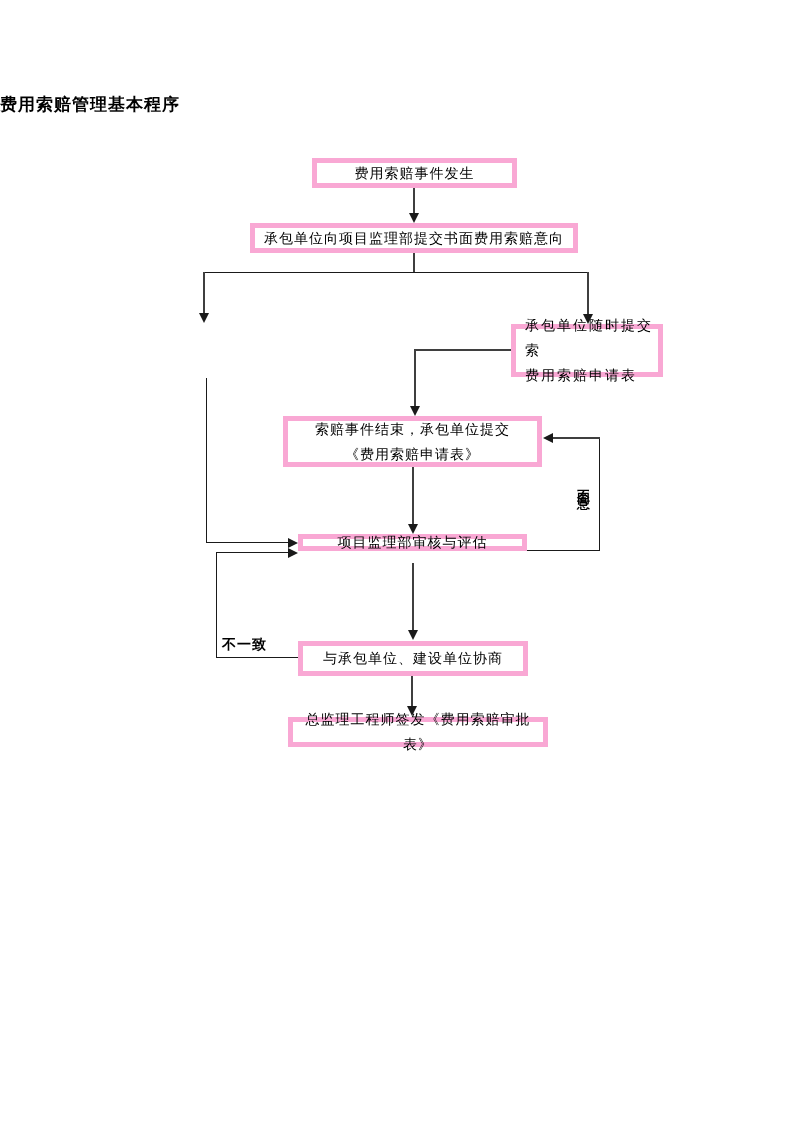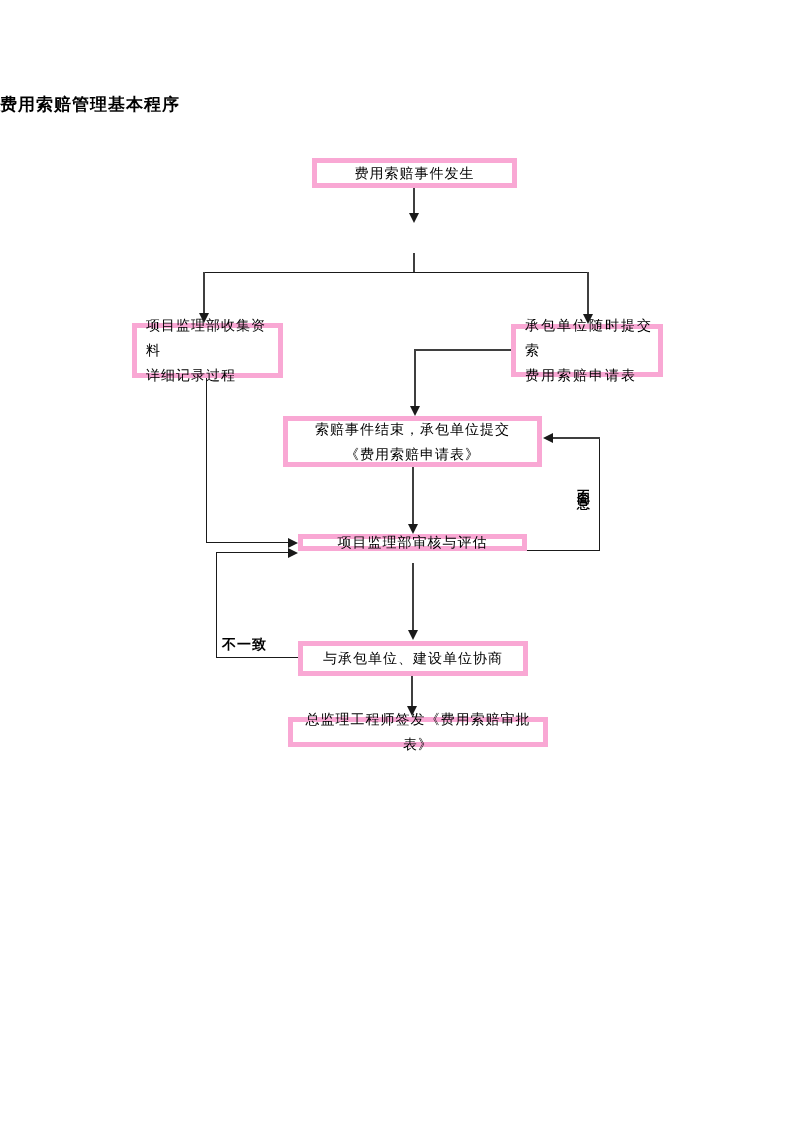--- a/index.html
+++ b/index.html
@@ -45,25 +45,24 @@
 <body>
 
 <div class="page">
 
   <div class="doc-title">费用索赔管理基本程序</div>
 
   <div class="node center" style="left:312px;top:158px;width:205px;height:30px;">
     <span>费用索赔事件发生</span>
   </div>
 
+  <div class="node center" style="left:250px;top:223px;width:328px;height:30px;">
+    <span>承包单位向项目监理部提交书面费用索赔意向</span>
+  </div>
 
-  <div class="node left" style="left:132px;top:323px;width:151px;height:55px;">
-    <span>项目监理部收集资料</span>
-    <span>详细记录过程</span>
-  </div>
 
   <div class="node left" style="left:511px;top:324px;width:152px;height:53px;letter-spacing:2px;">
     <span>承包单位随时提交索</span>
     <span>费用索赔申请表</span>
   </div>
 
   <div class="node center" style="left:283px;top:416px;width:259px;height:51px;">
     <span>索赔事件结束，承包单位提交</span>
     <span>《费用索赔申请表》</span>
   </div>

